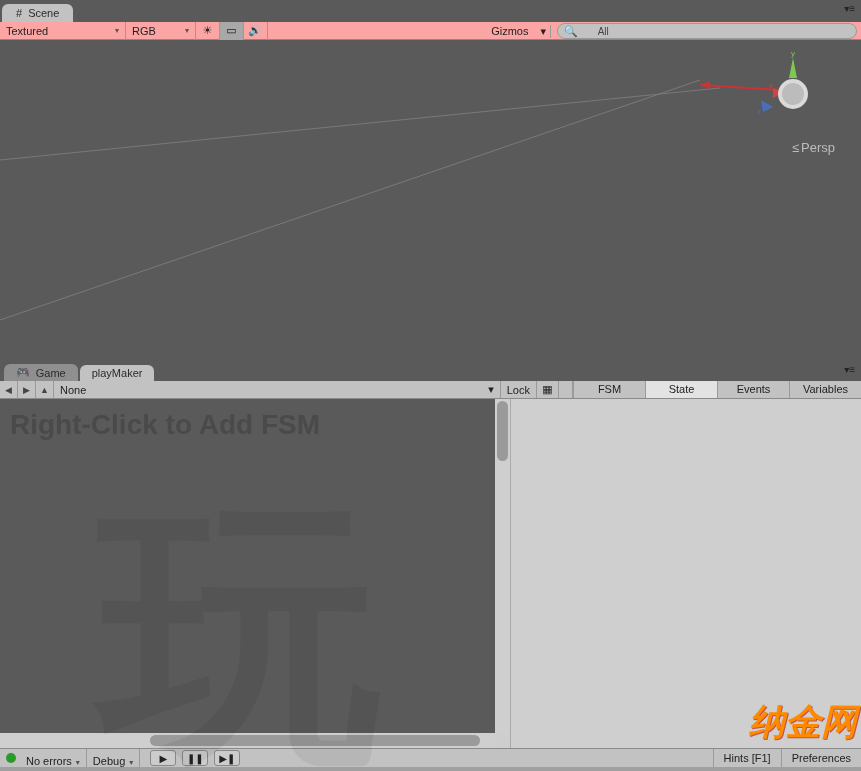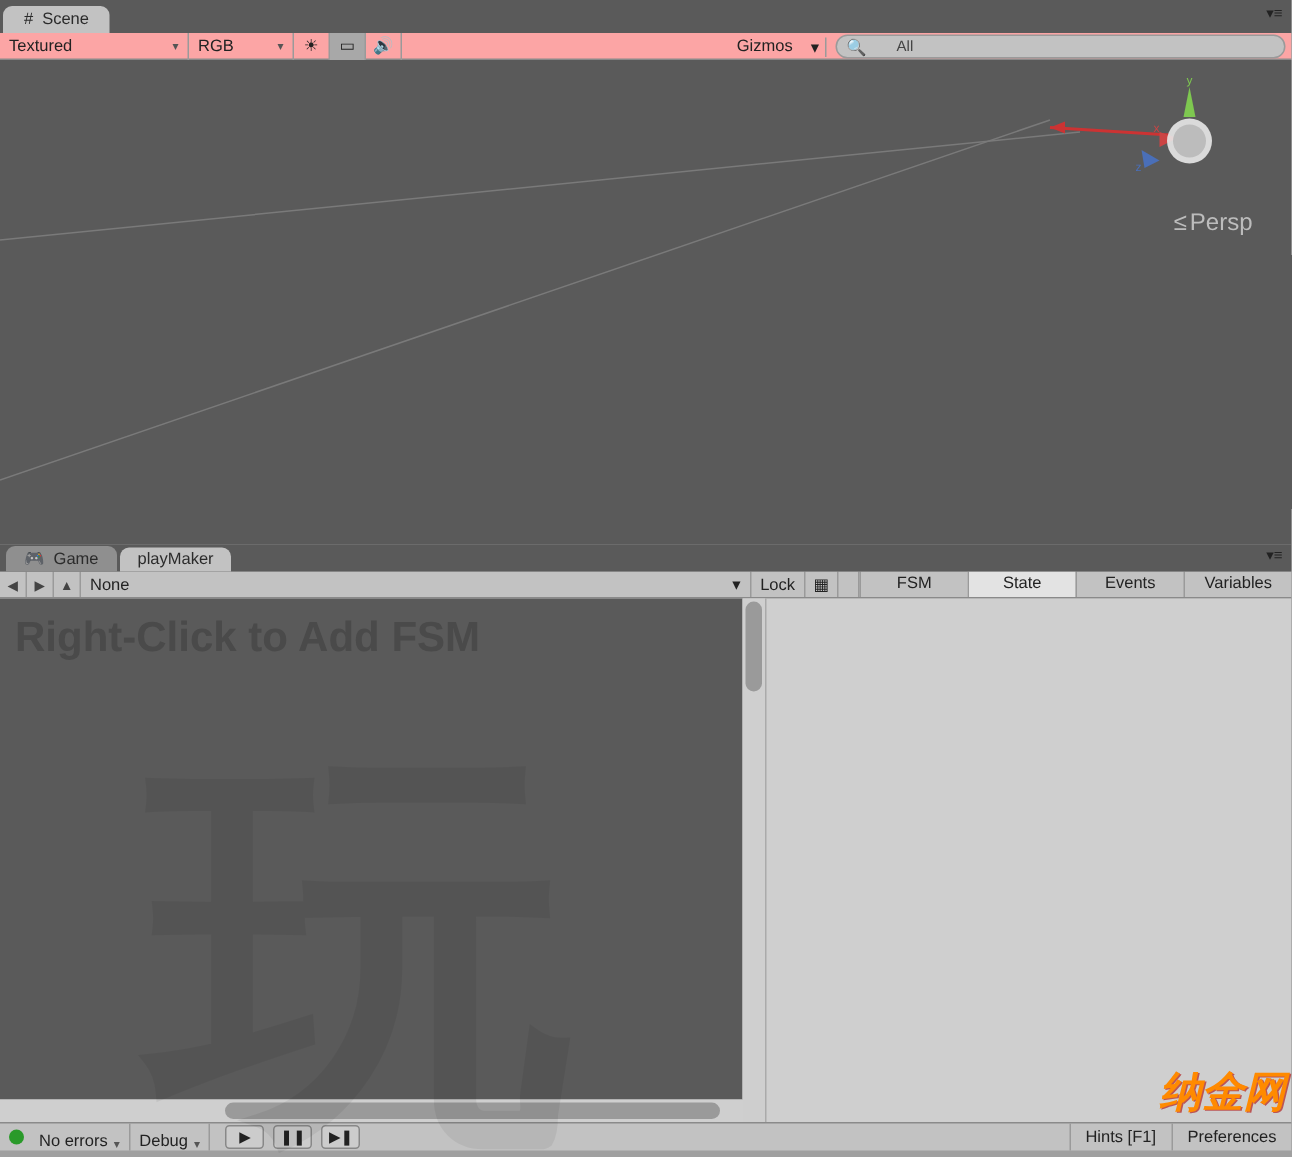--- a/index.html
+++ b/index.html
@@ -20,21 +20,21 @@
 .stoolbar .search .gizmos { padding: 0 4px; border-right: 1px solid #9a9a9a; display: inline-flex; gap: 12px; align-items: flex-start; }
 .stoolbar .search .sfield { width: 300px; height: 16px; background: #c2c2c2; border: 1px solid #9a9a9a; border-radius: 9px; display: flex; align-items: center; padding: 0 6px; margin-left: 6px; gap: 4px; }
 .stoolbar .search .sfield .stxt { color: #444; font-size: 10px; margin-left: 16px; }
 
 
 .scene { position: relative; background: #5a5a5a; height: 323px; }
 .scene svg { position: absolute; inset: 0; }
 .cam-prev { position: absolute; right: 12px; bottom: 10px; width: 169px; border: 1px solid #2a2a2a; background: #222; }
 .cam-prev .hdr { text-align: center; color: #ddd; font-weight: bold; font-size: 11px; padding: 2px 0; letter-spacing: .5px; }
 .cam-prev .body { height: 70px; background: #466995; border: 1px solid #333; margin: 2px; }
-.persp { position: absolute; right: 26px; top: 100px; color: #bcbcbc; font-size: 16px; }
+.persp { position: absolute; right: 26px; top: 100px; color: #bcbcbc; font-size: 13px; }
 .persp::before { content: "≤"; margin-right: 2px; }
 
 
 .midstrip { height: 18px; background: #5a5a5a; display: flex; align-items: flex-end; position: relative; }
 .midstrip .tab { border-radius: 6px 6px 0 0; padding: 2px 12px; display: inline-flex; align-items: center; gap: 6px; color: #2b2b2b; }
 .midstrip .t1 { background: #8f8f8f; margin-left: 4px; }
 .midstrip .t2 { background: #c2c2c2; margin-left: 2px; }
 .midstrip .opts { position: absolute; right: 6px; top: 1px; color: #222; font-size: 10px; }
 
 
@@ -62,21 +62,21 @@
 .status { height: 19px; background: #c2c2c2; display: flex; align-items: center; border-top: 1px solid #8a8a8a; position: relative; }
 .status .dot { width: 10px; height: 10px; border-radius: 50%; background: #2a9a2a; margin: 0 4px 0 6px; }
 .status .seg { padding: 0 6px; border-right: 1px solid #9a9a9a; height: 18px; display: inline-flex; align-items: flex-end; gap: 4px; }
 .status .arr { font-size: 8px; color: #555; }
 .status .play { display: flex; gap: 0; margin-left: 10px; }
 .status .pbtn { width: 26px; height: 16px; border: 1px solid #888; background: #ccc; display: flex; align-items: center; justify-content: center; font-size: 10px; border-radius: 3px; margin-right: 6px; }
 .status .right { margin-left: auto; display: flex; align-items: flex-end; height: 18px; }
 .status .right .seg2 { padding: 0 10px; border-left: 1px solid #9a9a9a; height: 18px; display: inline-flex; align-items: center; }
 
 .watermark { position: absolute; left: 100px; top: 450px; font-size: 280px; font-weight: 900; color: rgba(0,0,0,.06); pointer-events: none; font-family: "Hei", sans-serif; }
-.wm2 { position: absolute; right: 4px; bottom: 24px; color: #ff8a00; font-size: 28px; font-weight: 900; font-style: italic; pointer-events: none; text-shadow: 1px 1px 0 #b55; }
+.wm2 { position: absolute; right: 4px; bottom: 24px; color: #ff8a00; font-size: 36px; font-weight: 900; font-style: italic; pointer-events: none; text-shadow: 1px 1px 0 #b55; }
 
 .gizmo3d { position: absolute; right: 18px; top: 12px; width: 100px; height: 80px; }
 </style>
 </head>
 <body>
 
 <div class="topstrip">
   <div class="tab">
     <span class="hash">#</span>
     <span>Scene</span>

